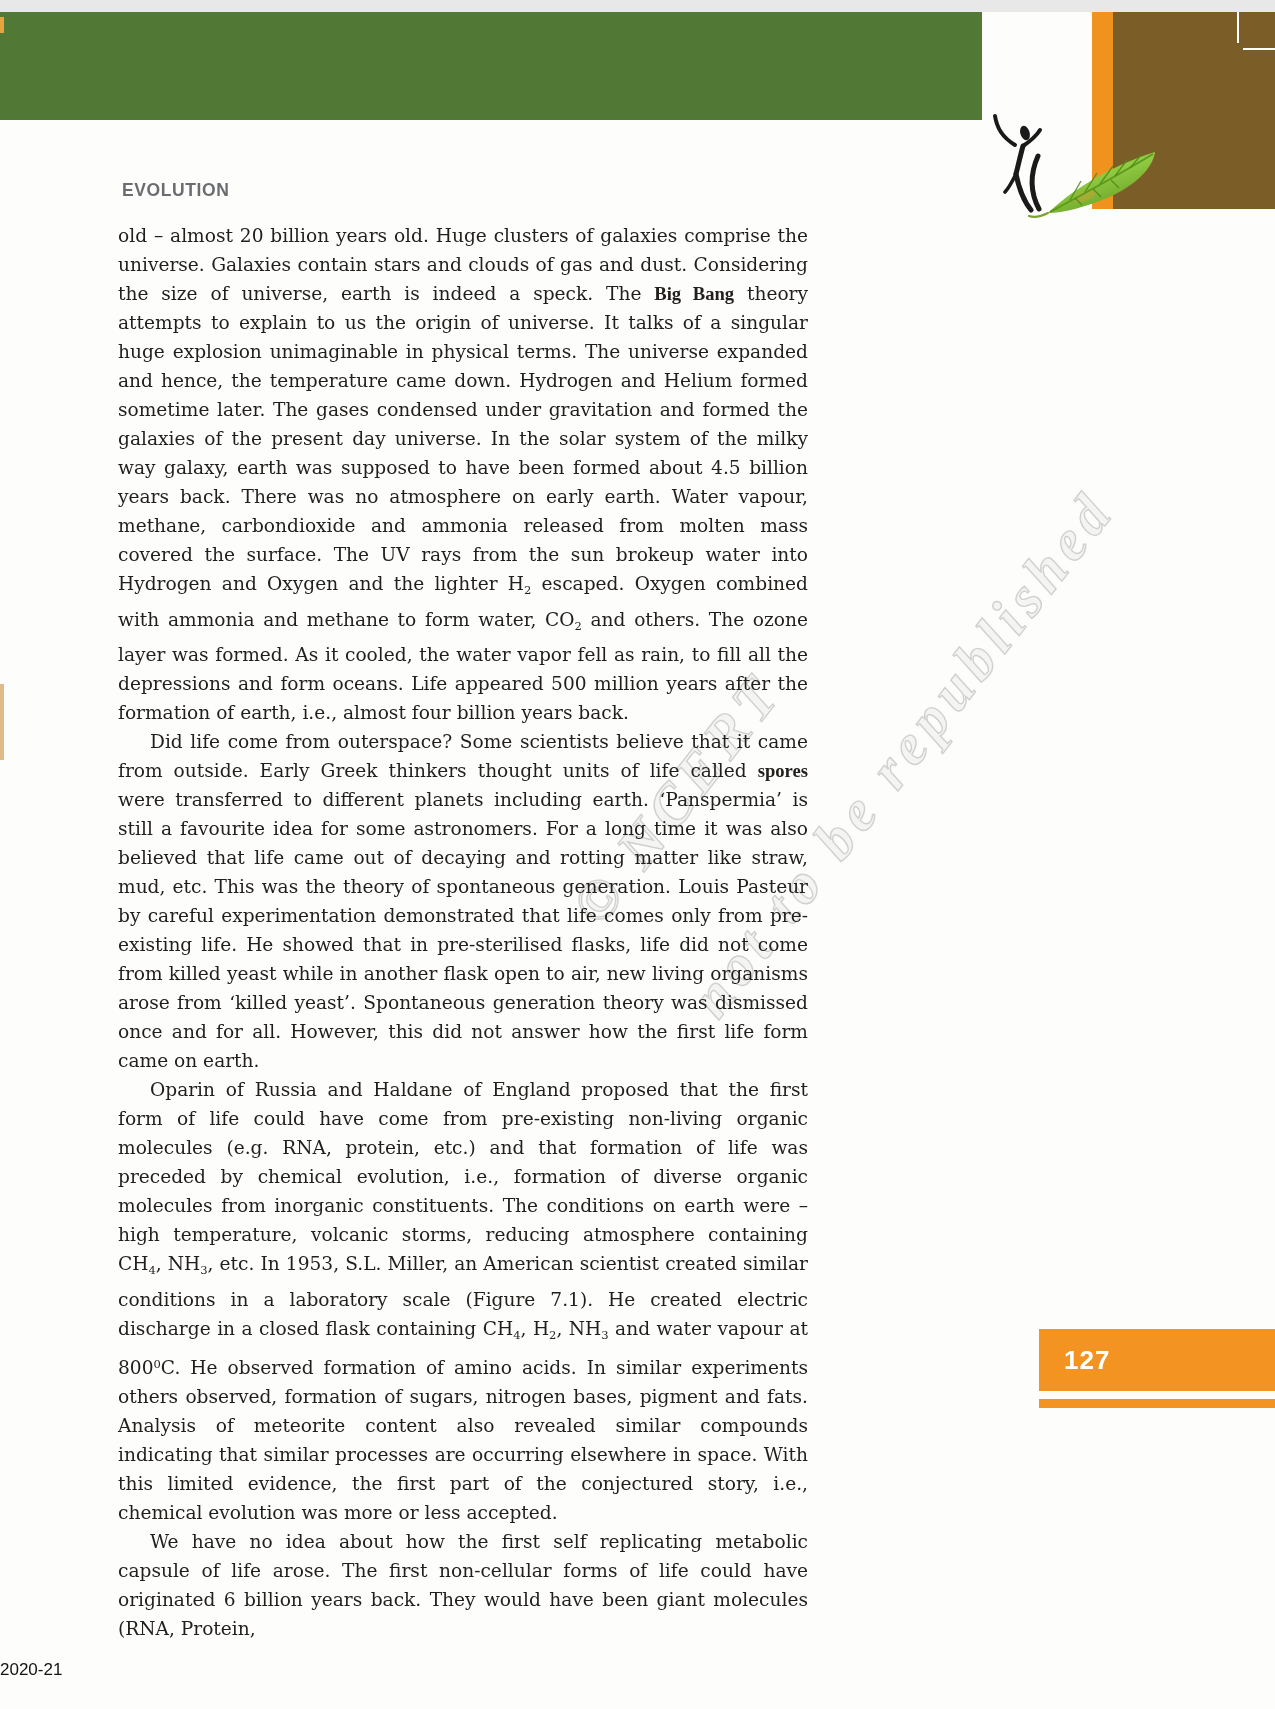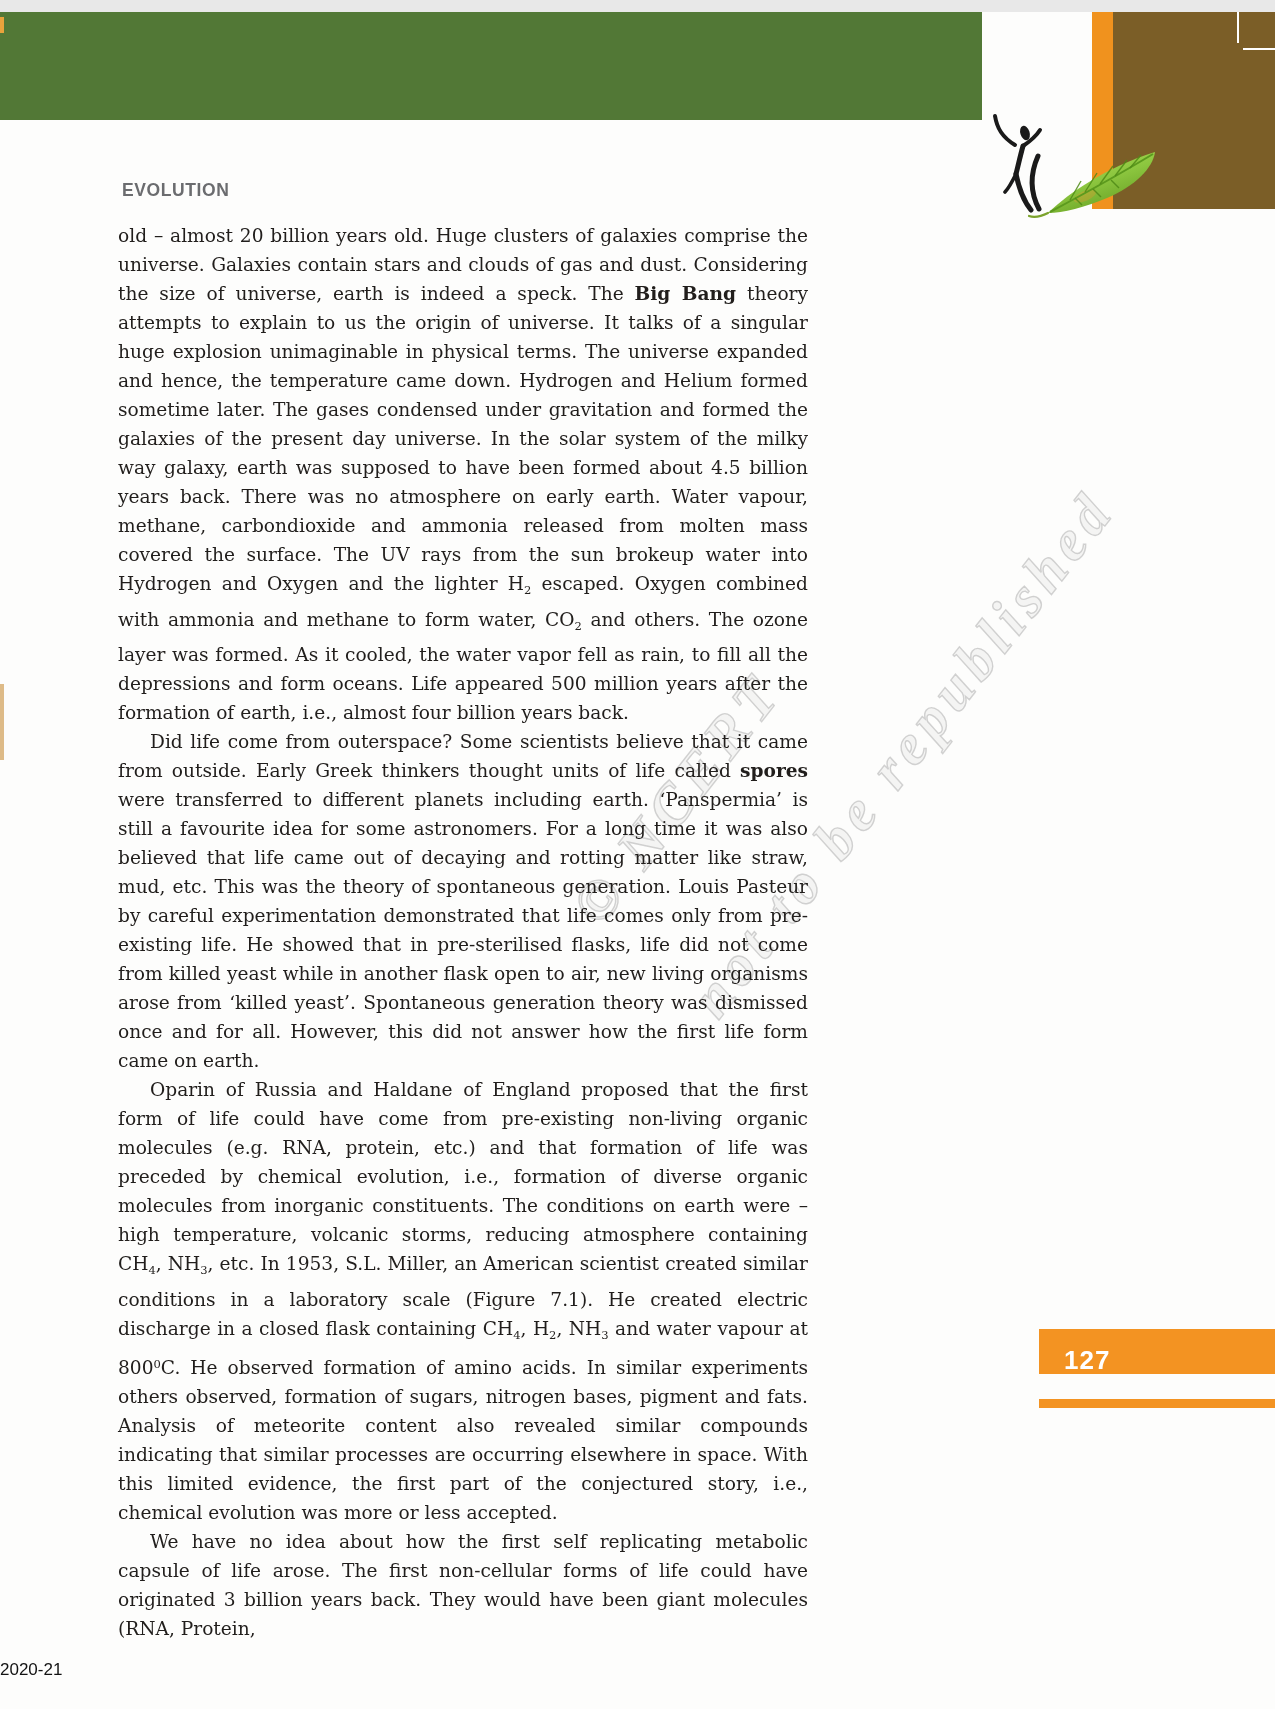--- a/index.html
+++ b/index.html
@@ -41,28 +41,28 @@
   }
   
   .article{
     position:absolute;left:118px;top:209px;width:690px;z-index:2;
     font-family:"DejaVu Serif","Liberation Serif",serif;
     font-size:18.6px;line-height:29px;color:#211e1c;
     text-align:justify;
   }
   .article p{margin:0;}
   .article p.indent{text-indent:32px;}
-  .bold{font-weight:bold;}
+  .bold{font-weight:bold;font-family:Liberation Serif, serif;}
   .sub{font-size:0.62em;vertical-align:-0.32em;}
   .sup{font-size:0.62em;vertical-align:0.55em;}
   
   .left-tab{position:absolute;left:0;top:672px;width:4px;height:76px;background:#debb88;z-index:1;}
   
   .page-badge{
-    position:absolute;left:1039px;top:1317px;width:236px;height:45px;
+    position:absolute;left:1039px;top:1317px;width:236px;height:62px;
     background:#f39322;z-index:2;
   }
   .page-badge span{
     display:inline-block;margin-left:25px;line-height:63px;
     font-size:26px;font-weight:bold;letter-spacing:1px;color:#ffffff;
   }
   .page-badge-underline{
     position:absolute;left:1039px;top:1387px;width:236px;height:9px;
     background:#f39322;z-index:2;
   }
@@ -123,21 +123,21 @@
 
   <div class="watermark">
     <div class="wline">© NCERT</div>
     <div class="wline">not to be republished</div>
   </div>
 
   <div class="article">
       <p><span>old – almost 20 billion years old. Huge clusters of galaxies comprise the universe. Galaxies contain stars and clouds of gas and dust. Considering the size of universe, earth is indeed a speck. The </span><span class="bold">Big Bang</span><span> theory attempts to explain to us the origin of universe. It talks of a singular huge explosion unimaginable in physical terms. The universe expanded and hence, the temperature came down. Hydrogen and Helium formed sometime later. The gases condensed under gravitation and formed the galaxies of the present day universe. In the solar system of the milky way galaxy, earth was supposed to have been formed about 4.5 billion years back. There was no atmosphere on early earth. Water vapour, methane, carbondioxide and ammonia released from molten mass covered the surface. The UV rays from the sun brokeup water into Hydrogen and Oxygen and the lighter H</span><span class="sub">2</span><span> escaped. Oxygen combined with ammonia and methane to form water, CO</span><span class="sub">2</span><span> and others. The ozone layer was formed. As it cooled, the water vapor fell as rain, to fill all the depressions and form oceans. Life appeared 500 million years after the formation of earth, i.e., almost four billion years back.</span></p>
       <p class="indent"><span>Did life come from outerspace? Some scientists believe that it came from outside. Early Greek thinkers thought units of life called </span><span class="bold">spores</span><span> were transferred to different planets including earth. ‘Panspermia’ is still a favourite idea for some astronomers. For a long time it was also believed that life came out of decaying and rotting matter like straw, mud, etc. This was the theory of spontaneous generation. Louis Pasteur by careful experimentation demonstrated that life comes only from pre-existing life. He showed that in pre-sterilised flasks, life did not come from killed yeast while in another flask open to air, new living organisms arose from ‘killed yeast’. Spontaneous generation theory was dismissed once and for all. However, this did not answer how the first life form came on earth.</span></p>
       <p class="indent"><span>Oparin of Russia and Haldane of England proposed that the first form of life could have come from pre-existing non-living organic molecules (e.g. RNA, protein, etc.) and that formation of life was preceded by chemical evolution, i.e., formation of diverse organic molecules from inorganic constituents. The conditions on earth were – high temperature, volcanic storms, reducing atmosphere containing CH</span><span class="sub">4</span><span>, NH</span><span class="sub">3</span><span>, etc. In 1953, S.L. Miller, an American scientist created similar conditions in a laboratory scale (Figure 7.1). He created electric discharge in a closed flask containing CH</span><span class="sub">4</span><span>, H</span><span class="sub">2</span><span>, NH</span><span class="sub">3</span><span> and water vapour at 800</span><span class="sup">0</span><span>C. He observed formation of amino acids. In similar experiments others observed, formation of sugars, nitrogen bases, pigment and fats. Analysis of meteorite content also revealed similar compounds indicating that similar processes are occurring elsewhere in space. With this limited evidence, the first part of the conjectured story, i.e., chemical evolution was more or less accepted.</span></p>
-      <p class="indent"><span>We have no idea about how the first self replicating metabolic capsule of life arose. The first non-cellular forms of life could have originated 3 billion years back. They would have been giant molecules (RNA, Protein,</span></p>
+      <p class="indent"><span>We have no idea about how the first self replicating metabolic capsule of life arose. The first non-cellular forms of life could have originated 6 billion years back. They would have been giant molecules (RNA, Protein,</span></p>
     </div>
 
   <div class="left-tab"></div>
 
   <div class="page-badge">
     <span>127</span>
   </div>
   <div class="page-badge-underline"></div>
 
   <div class="footer">2020-21</div>

